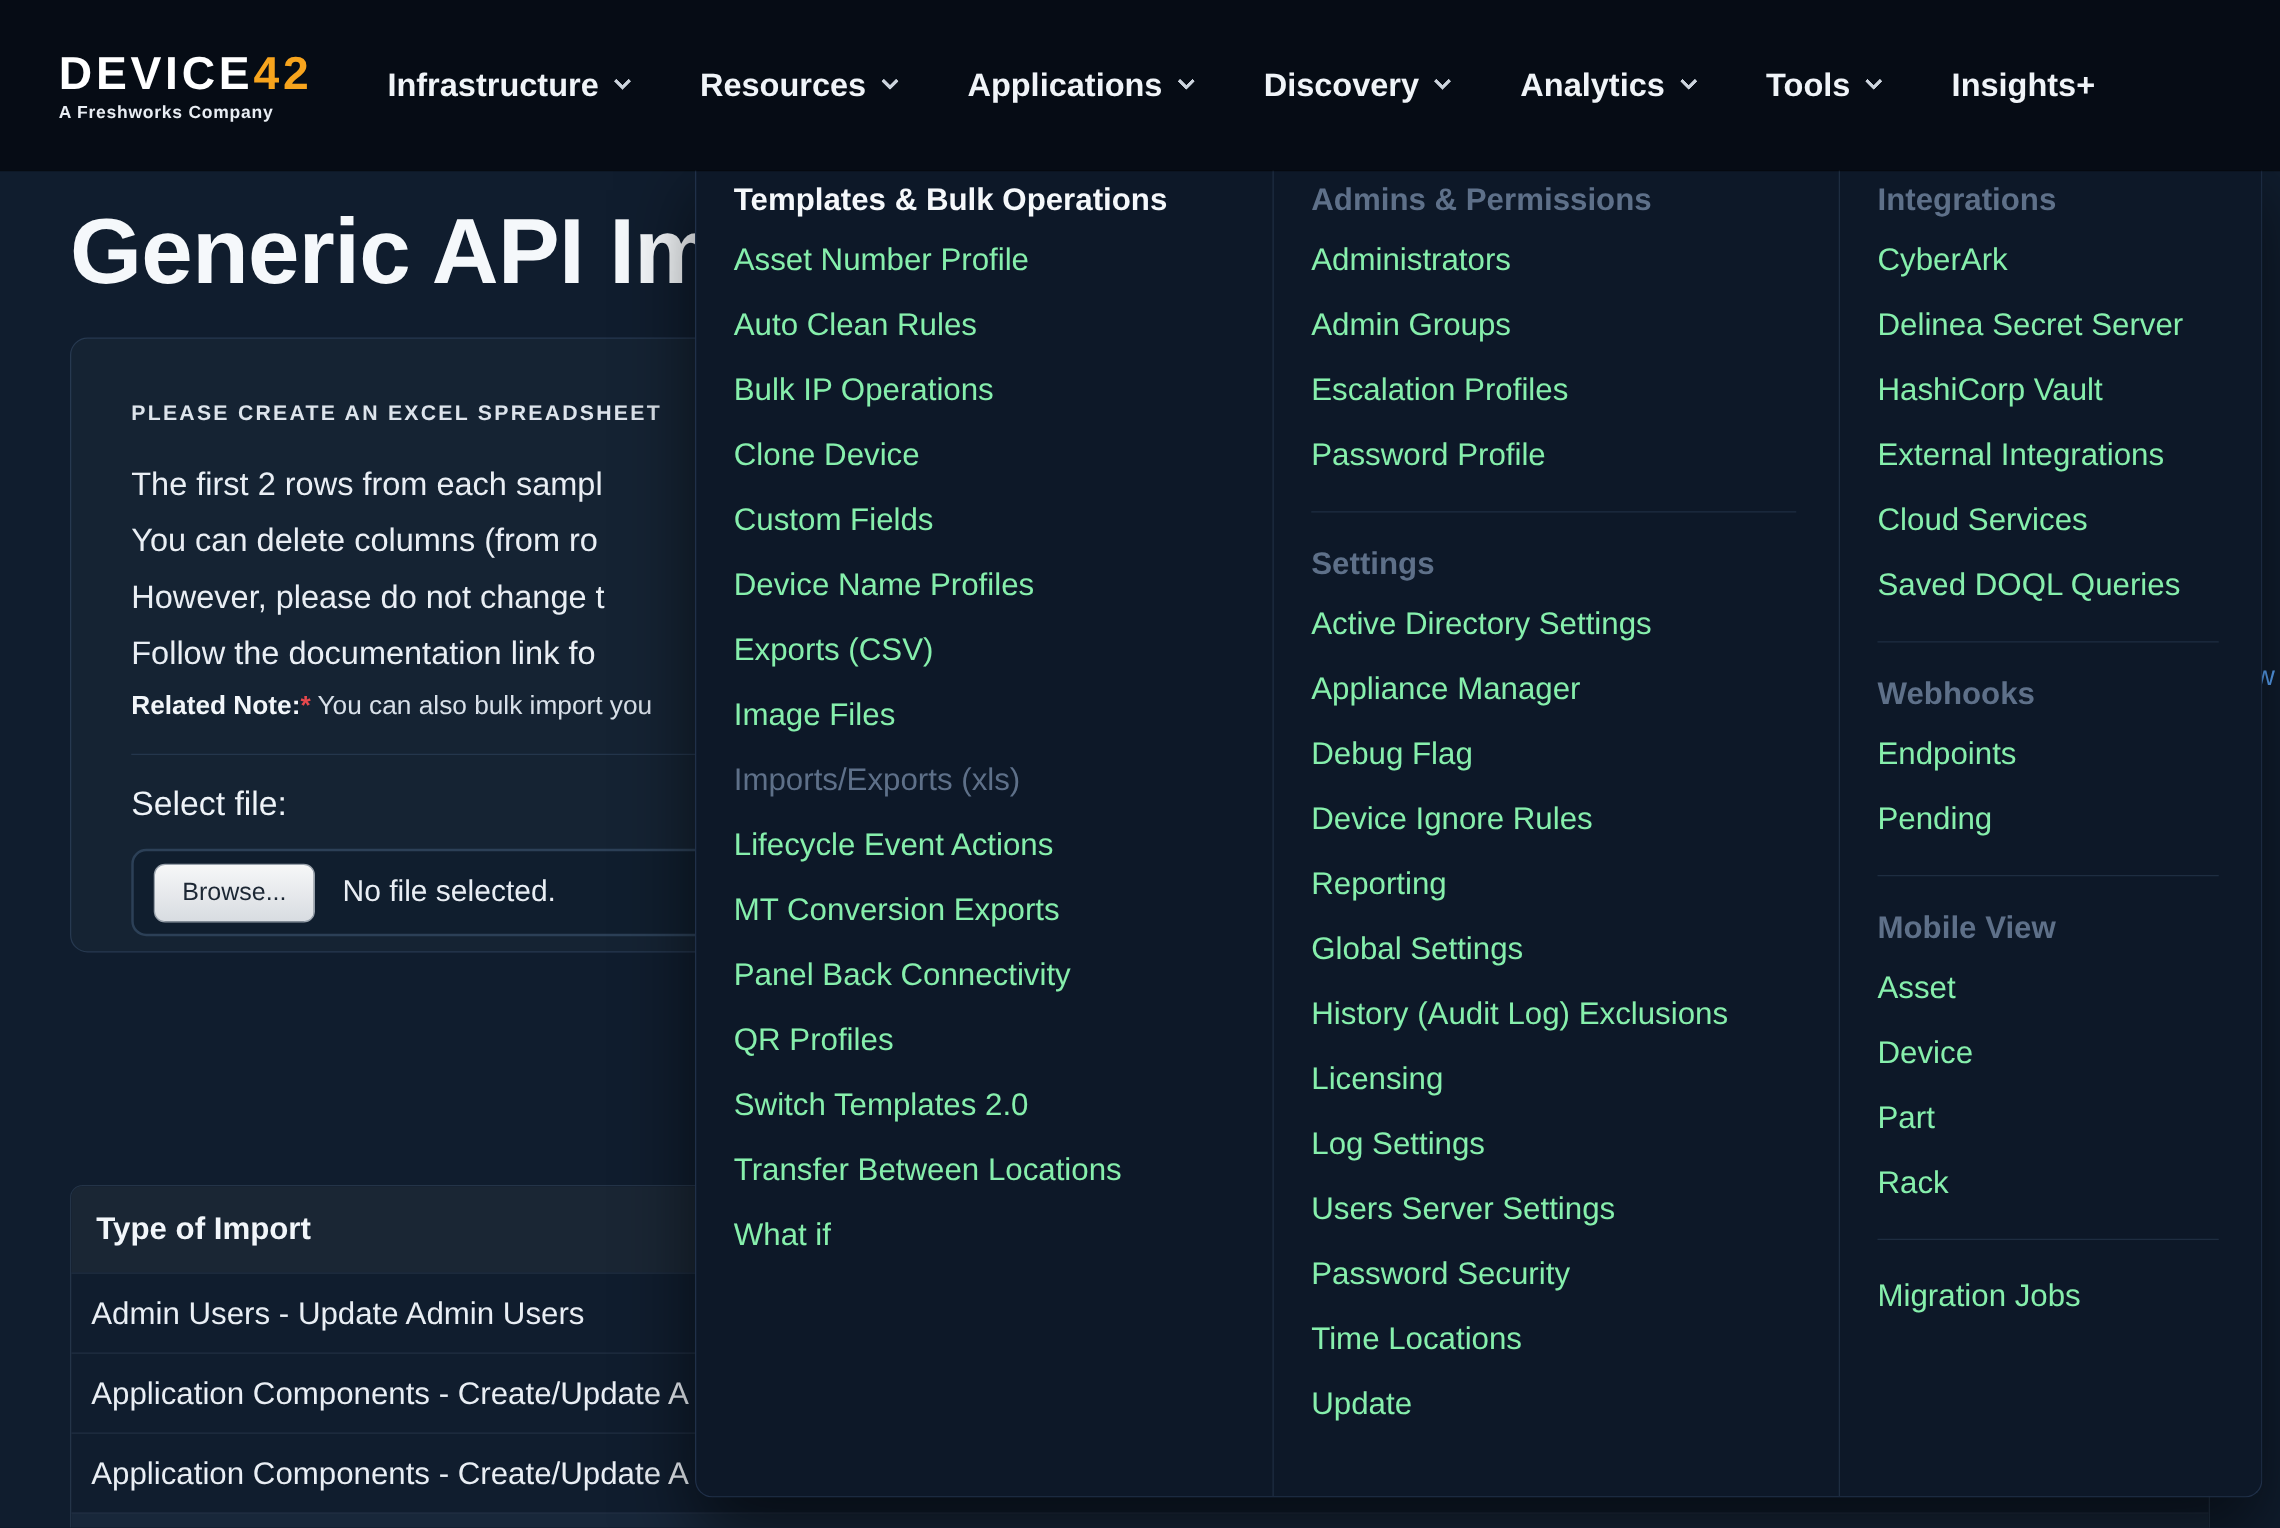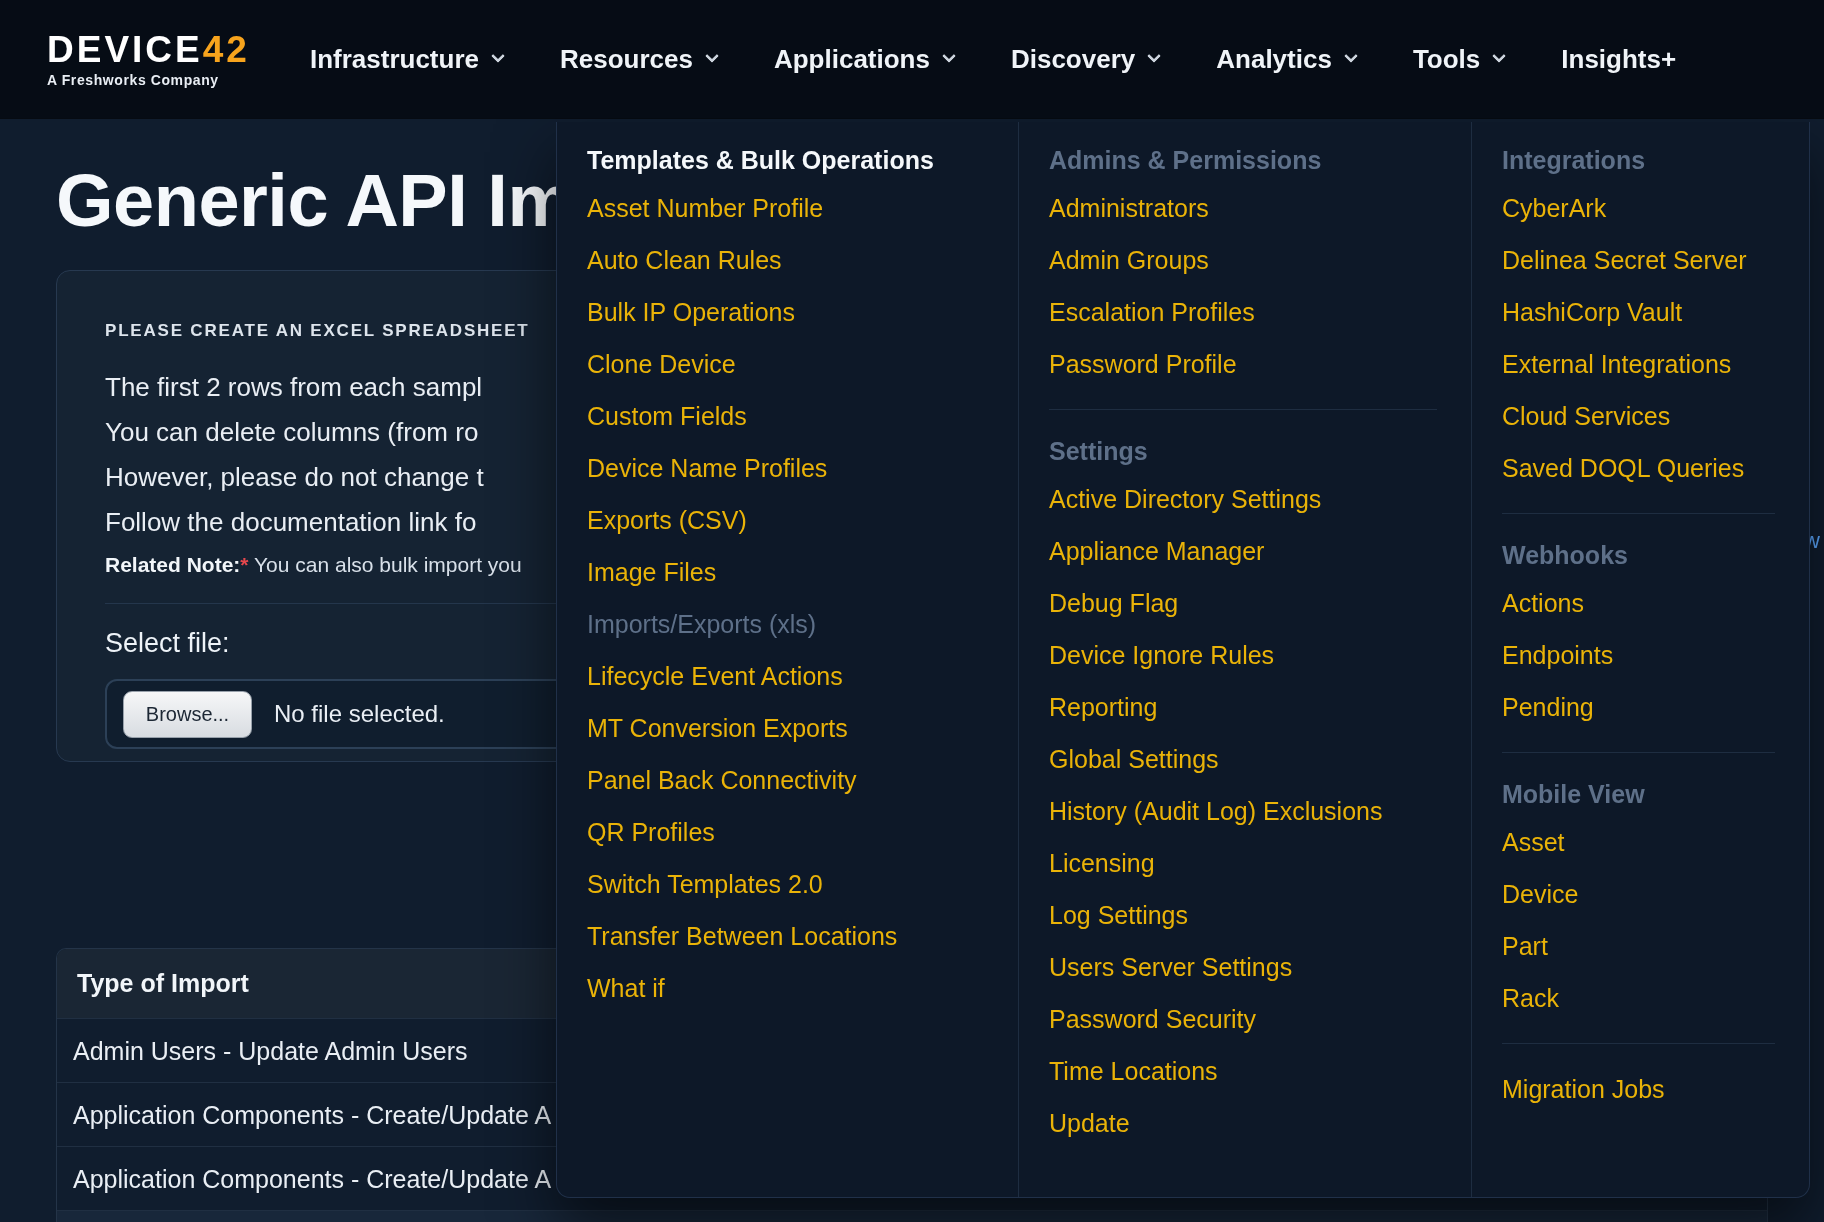--- a/index.html
+++ b/index.html
@@ -6,21 +6,21 @@
   html,body { width:1824px; height:1222px; }
   body {
     position:relative; overflow:hidden;
     background:#101d2e;
     font-family:"Liberation Sans", sans-serif;
     -webkit-font-smoothing:antialiased;
   }
 
   
   .topnav {
-    position:absolute; left:0; top:0; width:1824px; height:118px;
+    position:absolute; left:0; top:0; width:1824px; height:136px;
     background:#060c15; z-index:30;
     display:flex; align-items:center;
     box-shadow:0 1px 0 rgba(0,0,0,.6);
   }
   .brand { margin-left:47px; margin-right:60px; cursor:pointer; line-height:1; }
   .brand-line1 { font-size:37px; font-weight:bold; letter-spacing:3px; color:#ffffff; white-space:nowrap; }
   .brand-accent { color:#f7a41d; }
   .brand-sub { font-size:14px; font-weight:bold; color:#e9eef4; letter-spacing:.6px; margin-top:5px; }
   .nav-items { display:flex; gap:57px; align-items:center; }
   .nav-item {
@@ -40,21 +40,21 @@
     border-radius:0 0 14px 14px; z-index:20; display:flex;
     box-shadow:0 30px 60px rgba(0,0,0,.55);
     overflow:hidden;
   }
   .menu-col { padding:16px 34px 0 30px; }
   .menu-col-1 { width:462px; border-right:1px solid #1e2d41; }
   .menu-col-2 { width:453px; border-right:1px solid #1e2d41; }
   .menu-col-3 { flex:1; }
   .menu-header { font-size:25px; font-weight:bold; color:#5e7089; line-height:44px; white-space:nowrap; }
   .menu-header.strong { color:#f5f8fb; }
-  .menu-item { font-size:25px; color:#eab308; line-height:52px; cursor:pointer; white-space:nowrap; }
+  .menu-item { font-size:25px; color:#86efac; line-height:52px; cursor:pointer; white-space:nowrap; }
   .menu-item.dim { color:#5e7089; }
   .menu-divider { border:none; border-top:1px solid #1e2d41; margin:19px 0; }
 
   
   .content { position:absolute; left:0; top:0; width:1824px; height:1222px; background:#101d2e; z-index:1; }
   .page-title {
     position:absolute; left:56px; top:158px;
     font-size:74px; font-weight:bold; color:#f5f8fb;
     letter-spacing:-.5px; white-space:nowrap;
   }
@@ -190,21 +190,20 @@
   <div class="menu-col menu-col-3">
     <div class="menu-header">Integrations</div>
     <div class="menu-item">CyberArk</div>
     <div class="menu-item">Delinea Secret Server</div>
     <div class="menu-item">HashiCorp Vault</div>
     <div class="menu-item">External Integrations</div>
     <div class="menu-item">Cloud Services</div>
     <div class="menu-item">Saved DOQL Queries</div>
     <hr class="menu-divider">
     <div class="menu-header">Webhooks</div>
-    <div class="menu-item">Actions</div>
     <div class="menu-item">Endpoints</div>
     <div class="menu-item">Pending</div>
     <hr class="menu-divider">
     <div class="menu-header">Mobile View</div>
     <div class="menu-item">Asset</div>
     <div class="menu-item">Device</div>
     <div class="menu-item">Part</div>
     <div class="menu-item">Rack</div>
     <hr class="menu-divider">
     <div class="menu-item">Migration Jobs</div>

